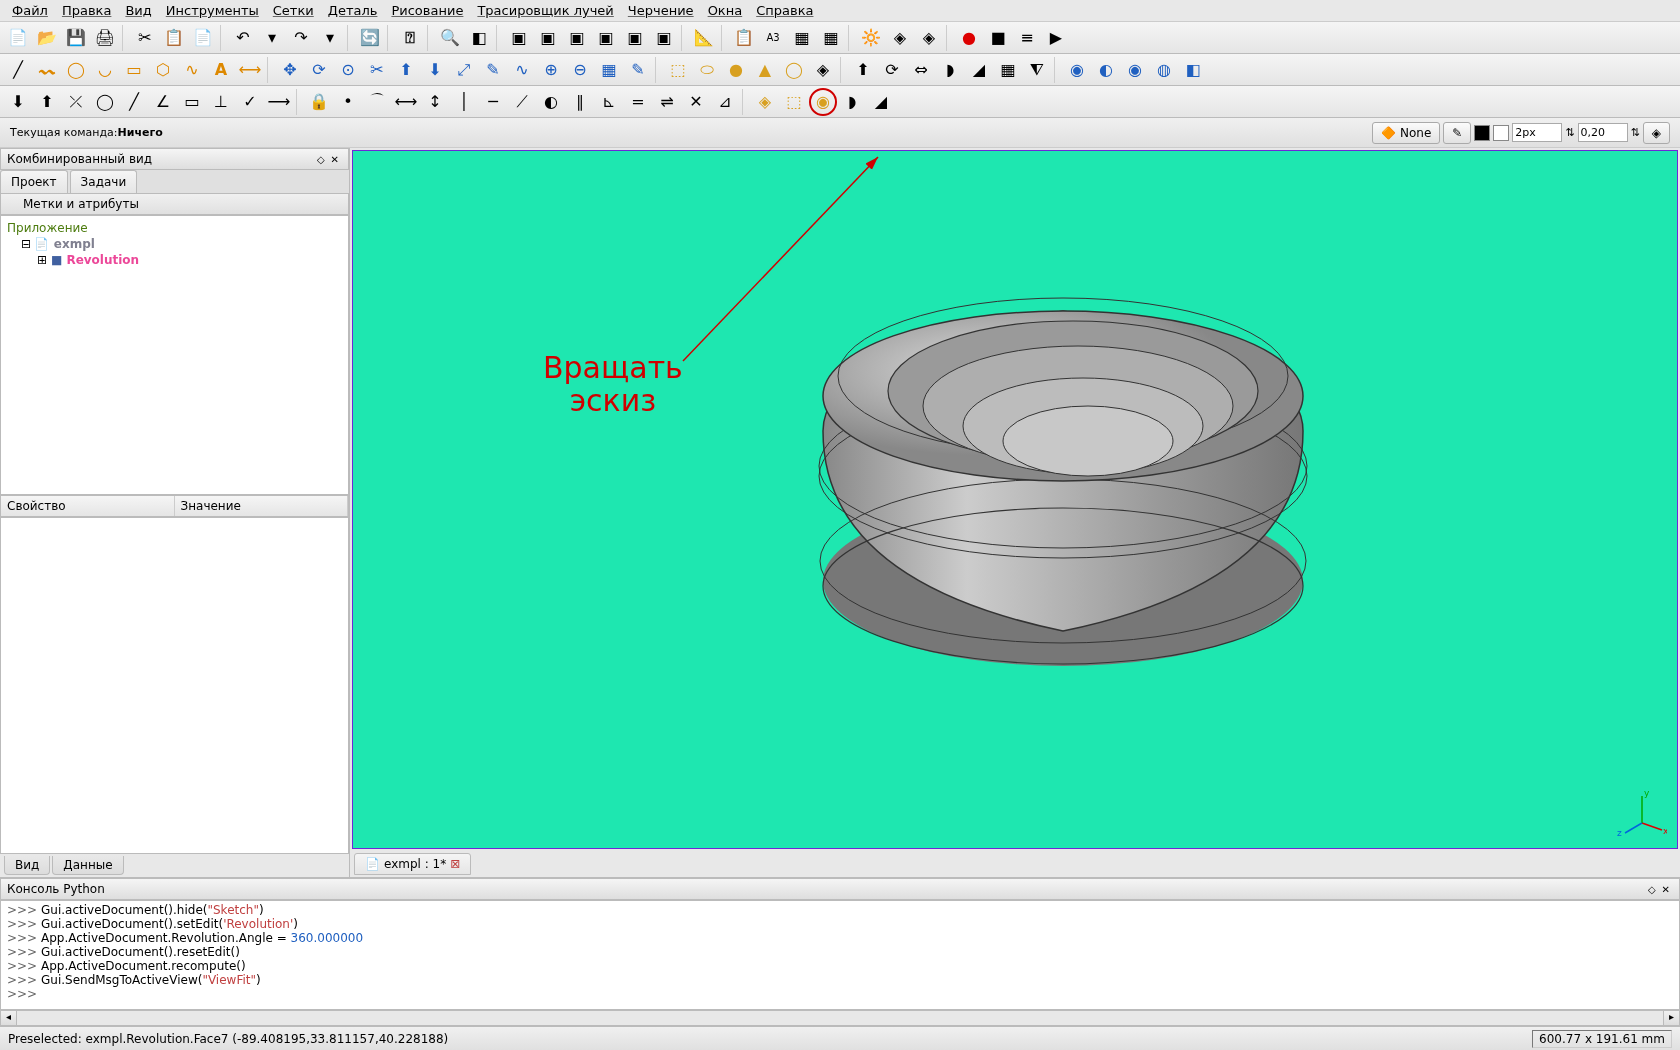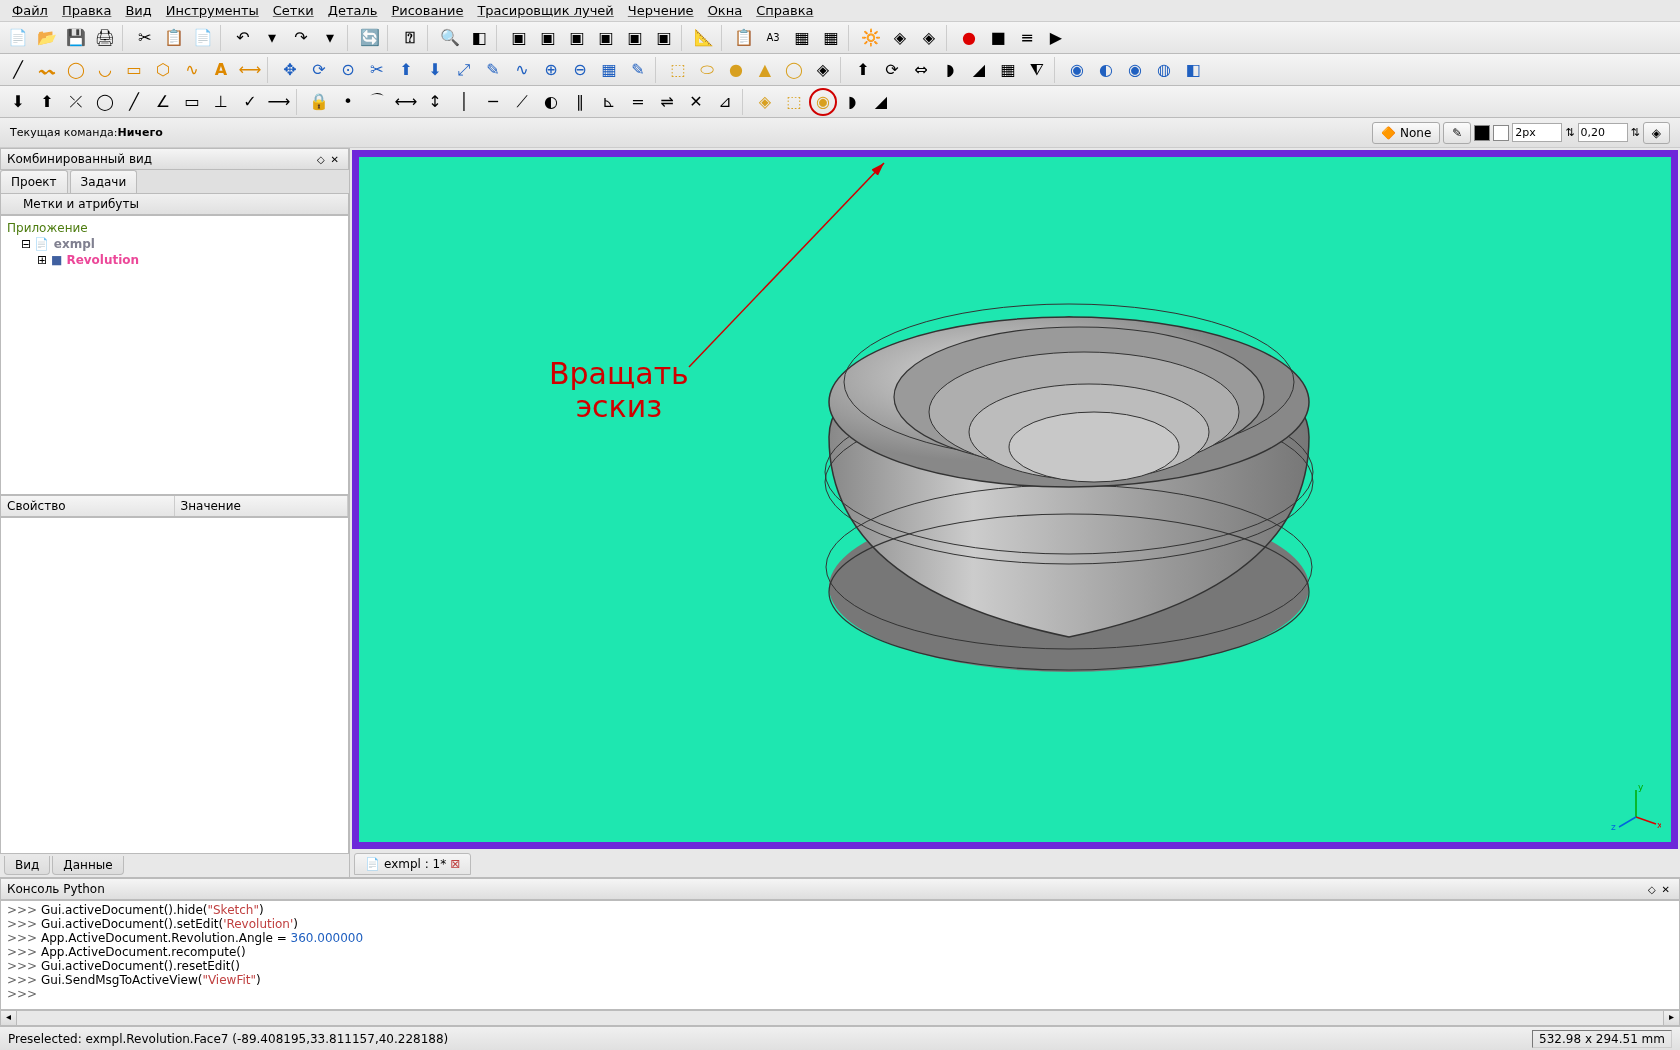--- a/index.html
+++ b/index.html
@@ -25,21 +25,21 @@
 .tree { background: #fff; border: 1px solid #bbb; flex: 0 0 280px; font-size: 12px; padding: 4px; }
 .tree .row { padding: 1px 2px; display: flex; align-items: center; gap: 4px; }
 .tree .indent1 { padding-left: 16px; }
 .tree .indent2 { padding-left: 32px; }
 .proptable { background: #fff; border: 1px solid #bbb; display: flex; }
 .proptable div { flex: 1; padding: 3px 6px; font-size: 12px; border-right: 1px solid #ccc; background: linear-gradient(#f5f5f5,#e5e5e5); }
 .propbody { background: #fff; border: 1px solid #bbb; flex: 1; }
 .bottom-tabs { display: flex; gap: 2px; padding: 2px 4px; }
 .bottom-tab { padding: 2px 10px; border: 1px solid #bbb; border-top: none; border-radius: 0 0 4px 4px; background: linear-gradient(#e8e8e8,#dcdcdc); font-size: 12px; }
 .viewport { flex: 1; position: relative; background: #e8e8e8; display: flex; flex-direction: column; }
-.view3d { flex: 1; background: #1ee7b0; position: relative; border: 7px solid #6d28d9; margin: 2px; overflow: hidden; }
+.view3d { flex: 1; background: #1ee7b0; position: relative; border: 1px solid #6d28d9; margin: 2px; overflow: hidden; }
 .annot { position: absolute; color: #d00000; font-size: 30px; font-family: serif; }
 .doctab { display: flex; padding: 2px 4px; gap: 2px; }
 .doctab-item { padding: 3px 10px; border: 1px solid #bbb; background: linear-gradient(#f5f5f5,#e5e5e5); font-size: 12px; display: flex; align-items: center; gap: 4px; border-radius: 3px 3px 0 0; }
 .console-section { border-top: 1px solid #bbb; background: #3b82f6; display: flex; flex-direction: column; }
 .console-body { background: #fff; font-family: "DejaVu Sans Mono", monospace; font-size: 12px; padding: 2px 6px; height: 110px; overflow: hidden; border: 1px solid #bbb; position: relative; }
 .console-body .line { white-space: pre; }
 .c-prompt { color: #666; }
 .c-kw { color: #000; }
 .c-str { color: #c04040; }
 .c-num { color: #2060c0; }
@@ -303,27 +303,27 @@
 
 <div class="console-section">
   <div class="panel-title">
     <span>Консоль Python</span>
     <span class="controls"><span>◇</span><span>✕</span></span>
   </div>
   <div class="console-body" id="console-body">
       <div class="line"><span class="c-prompt">&gt;&gt;&gt; </span><span class="c-kw">Gui.activeDocument().hide(</span><span class="c-str">"Sketch"</span><span class="c-kw">)</span></div>
       <div class="line"><span class="c-prompt">&gt;&gt;&gt; </span><span class="c-kw">Gui.activeDocument().setEdit(</span><span class="c-str">'Revolution'</span><span class="c-kw">)</span></div>
       <div class="line"><span class="c-prompt">&gt;&gt;&gt; </span><span class="c-kw">App.ActiveDocument.Revolution.Angle = </span><span class="c-num">360.000000</span><span class="c-kw"></span></div>
+      <div class="line"><span class="c-prompt">&gt;&gt;&gt; </span><span class="c-kw">Gui.activeDocument().resetEdit()</span><span class="c-kw"></span></div>
       <div class="line"><span class="c-prompt">&gt;&gt;&gt; </span><span class="c-kw">App.ActiveDocument.recompute()</span><span class="c-kw"></span></div>
-      <div class="line"><span class="c-prompt">&gt;&gt;&gt; </span><span class="c-kw">Gui.activeDocument().resetEdit()</span><span class="c-kw"></span></div>
       <div class="line"><span class="c-prompt">&gt;&gt;&gt; </span><span class="c-kw">Gui.SendMsgToActiveView(</span><span class="c-str">"ViewFit"</span><span class="c-kw">)</span></div>
       <div class="line"><span class="c-prompt">&gt;&gt;&gt; </span><span class="c-kw"></span><span class="c-kw"></span></div>
     </div>
   <div class="scrollbar-h">
     <div class="arrow">◂</div>
     <div class="arrow">▸</div>
   </div>
 </div>
 
 <div class="statusbar">
   <span>Preselected: exmpl.Revolution.Face7 (-89.408195,33.811157,40.228188)</span>
-  <span class="right">532.98 x 294.51 mm</span>
+  <span class="right">600.77 x 191.61 mm</span>
 </div>
 
 </body></html>

